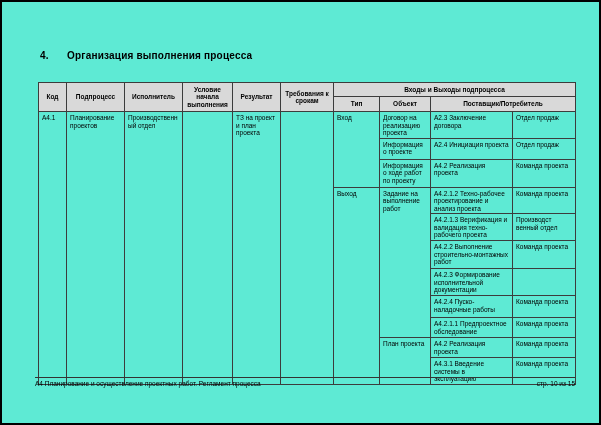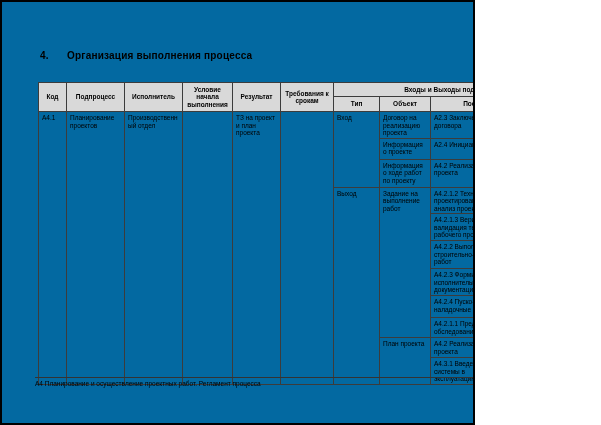--- a/index.html
+++ b/index.html
@@ -4,22 +4,22 @@
 <style>
   * { box-sizing: border-box; margin: 0; padding: 0; }
   html, body { background: #ffffff; }
   body {
     width: 601px; height: 425px;
     font-family: "Liberation Sans", "DejaVu Sans", sans-serif;
     color: #000;
   }
   .page {
     position: relative;
-    width: 475px; height: 425px;
-    background: #0369a1;
+    width: 601px; height: 425px;
+    background: #5eead4;
     border: 2px solid #000;
     overflow: hidden;
     padding-left: 36px;
   }
   .title {
     position: absolute;
     left: 38px; top: 48px;
     font-size: 10px; font-weight: bold;
     letter-spacing: 0.2px;
     white-space: nowrap;

